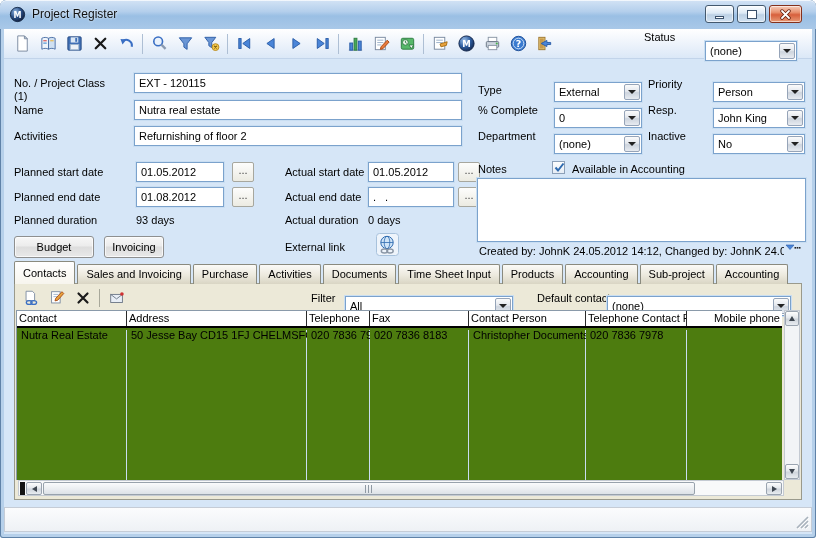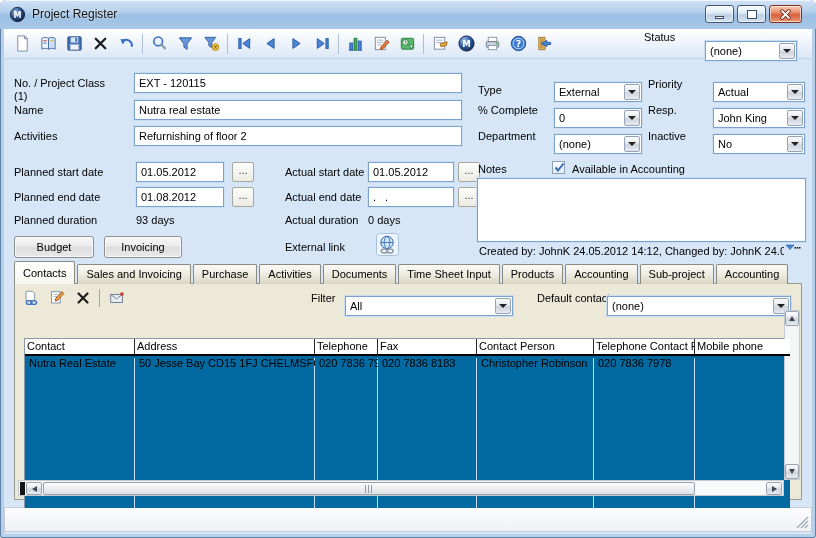--- a/index.html
+++ b/index.html
@@ -40,21 +40,21 @@
   
   .tabstrip{position:absolute;left:14px;top:261px;height:23px;display:flex;align-items:flex-end;z-index:3;}
   .tab{height:20px;background:linear-gradient(#fbfaf7,#ece9dd 55%,#d9d5c4);border:1px solid #8a8a7e;border-bottom:none;border-radius:2px 2px 0 0;padding:0 8px;line-height:19px;margin-right:2px;white-space:nowrap;}
   .tab.active{height:23px;background:linear-gradient(#ffffff,#f7f5ee);line-height:22px;font-weight:normal;}
   
   .panel{position:absolute;left:14px;top:283px;width:788px;height:217px;background:#ece9d8;border:1px solid #9a9a8c;z-index:2;}
   .ptbtn{position:absolute;width:24px;height:22px;display:flex;align-items:center;justify-content:center;}
   .ptbtn svg{width:18px;height:18px;}
   .psep{position:absolute;width:1px;height:18px;background:#a8a89a;}
   
-  .table{position:absolute;left:9px;top:26px;width:766px;height:170px;background:#0369a1;border-left:1px solid #8a9aaa;border-top:1px solid #8a9aaa;overflow:hidden;margin-top:28px;}
+  .table{position:absolute;left:1px;top:26px;width:766px;height:170px;background:#4d7c0f;border-left:1px solid #8a9aaa;border-top:1px solid #8a9aaa;overflow:hidden;}
   .thead{display:flex;height:17px;border-bottom:2px solid #000;background:#fff;position:relative;z-index:2;}
   .th{font-size:11px;padding:1px 2px;border-right:1px solid #2a2a2a;white-space:nowrap;overflow:hidden;flex:none;}
   .tr{display:flex;height:16px;position:relative;z-index:1;}
   .td{font-size:11px;padding:1px 4px;white-space:nowrap;overflow:hidden;flex:none;}
   .gridlines{position:absolute;left:0;top:19px;right:0;bottom:0;z-index:0;}
   .gridline{position:absolute;top:0;bottom:0;width:1px;background:#c8ddf0;}
   
   .vsb{position:absolute;left:769px;top:26px;width:16px;height:170px;background:#f2f4f6;border:1px solid #c4cad2;}
   .hsb{position:absolute;left:3px;top:196px;width:766px;height:16px;background:#f8f9fa;border:1px solid #c4cad2;}
   .sbbtn{position:absolute;background:linear-gradient(#fdfdfd,#e4e8ec 45%,#cfd5dc 55%,#e8ecf0);border:1px solid #9aa4b0;border-radius:2px;display:flex;align-items:center;justify-content:center;}
@@ -274,21 +274,21 @@
 
   <span class="lbl" style="left:478px;top:84px;">Type</span>
   <div class="combo" style="left:554px;top:74px;width:88px;">
         <span class="txt">External</span>
         <span class="cbtn">
           <i class="arr"></i>
         </span>
       </div>
   <span class="lbl" style="left:648px;top:78px;">Priority</span>
   <div class="combo" style="left:713px;top:74px;width:92px;">
-        <span class="txt">Actual</span>
+        <span class="txt">Person</span>
         <span class="cbtn">
           <i class="arr"></i>
         </span>
       </div>
 
   <span class="lbl" style="left:478px;top:104px;">% Complete</span>
   <div class="combo" style="left:554px;top:100px;width:88px;">
         <span class="txt">0</span>
         <span class="cbtn">
           <i class="arr"></i>
@@ -348,21 +348,21 @@
   <span style="position:absolute;left:784px;top:243px;">
     <svg width="18" height="12" viewBox="0 0 18 12">
           <polygon points="2,2 10,2 6,6.5" fill="#4a85d8" stroke="#2a5da8" stroke-width=".6"></polygon>
           <rect x="10.5" y="4" width="1.6" height="1.6" fill="#222"></rect>
           <rect x="12.7" y="4" width="1.6" height="1.6" fill="#222"></rect>
           <rect x="14.9" y="4" width="1.6" height="1.6" fill="#222"></rect>
         </svg>
   </span>
 
   <div class="btn7" style="left:14px;top:236px;width:80px;">Budget</div>
-  <div class="btn7" style="left:104px;top:236px;width:78px;">Invoicing</div>
+  <div class="btn7" style="left:104px;top:236px;width:60px;">Invoicing</div>
   <span class="lbl" style="left:285px;top:241px;">External link</span>
   <span style="position:absolute;left:376px;top:233px;">
     <svg width="23" height="23" viewBox="0 0 23 23">
           <rect x="0.5" y="0.5" width="22" height="22" rx="3" fill="#eef4fb" stroke="#a8c2dc"></rect>
           <circle cx="11" cy="9.5" r="6.2" fill="#cfe4f7" stroke="#2f6bb0"></circle>
           <ellipse cx="11" cy="9.5" rx="2.8" ry="6.2" fill="none" stroke="#2f6bb0" stroke-width=".8"></ellipse>
           <line x1="4.8" y1="9.5" x2="17.2" y2="9.5" stroke="#2f6bb0" stroke-width=".8"></line>
           <ellipse cx="8.5" cy="18" rx="3.2" ry="2" fill="none" stroke="#8a96a5" stroke-width="1.4"></ellipse>
           <ellipse cx="14" cy="18" rx="3.2" ry="2" fill="none" stroke="#8a96a5" stroke-width="1.4"></ellipse>
         </svg>
@@ -435,29 +435,29 @@
             <div class="gridline" style="left: 568px;"></div>
             <div class="gridline" style="left: 669px;"></div>
           </div>
       <div class="thead" id="table-header">
             <div class="th" style="width: 110px;">Contact</div>
             <div class="th" style="width: 180px;">Address</div>
             <div class="th" style="width: 63px;">Telephone</div>
             <div class="th" style="width: 99px;">Fax</div>
             <div class="th" style="width: 117px;">Contact Person</div>
             <div class="th" style="width: 101px;">Telephone Contact P</div>
-            <div class="th" style="width: 96px;">Mobile phone</div>
+            <div class="th" style="width: 96px; text-align: right;">Mobile phone</div>
           </div>
       <div id="table-body">
             <div class="tr">
               <div class="td" style="width: 110px;">Nutra Real Estate</div>
               <div class="td" style="width: 180px;">50 Jesse Bay CD15 1FJ CHELMSFOI</div>
               <div class="td" style="width: 63px;">020 7836 7978</div>
               <div class="td" style="width: 99px;">020 7836 8183</div>
-              <div class="td" style="width: 117px;">Christopher Robinson</div>
+              <div class="td" style="width: 117px;">Christopher Documents</div>
               <div class="td" style="width: 101px;">020 7836 7978</div>
               <div class="td" style="width: 96px;"></div>
             </div>
           </div>
     </div>
 
     <div class="vsb">
       <div class="sbbtn" style="left:0;top:0;width:14px;height:15px;">
             <i class="tri-up"></i>
           </div>

